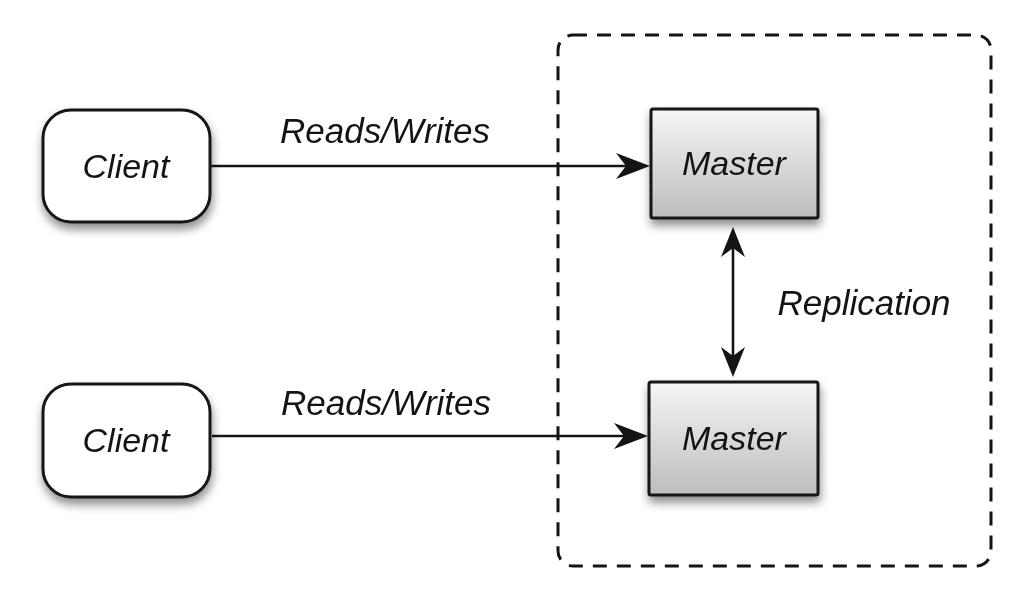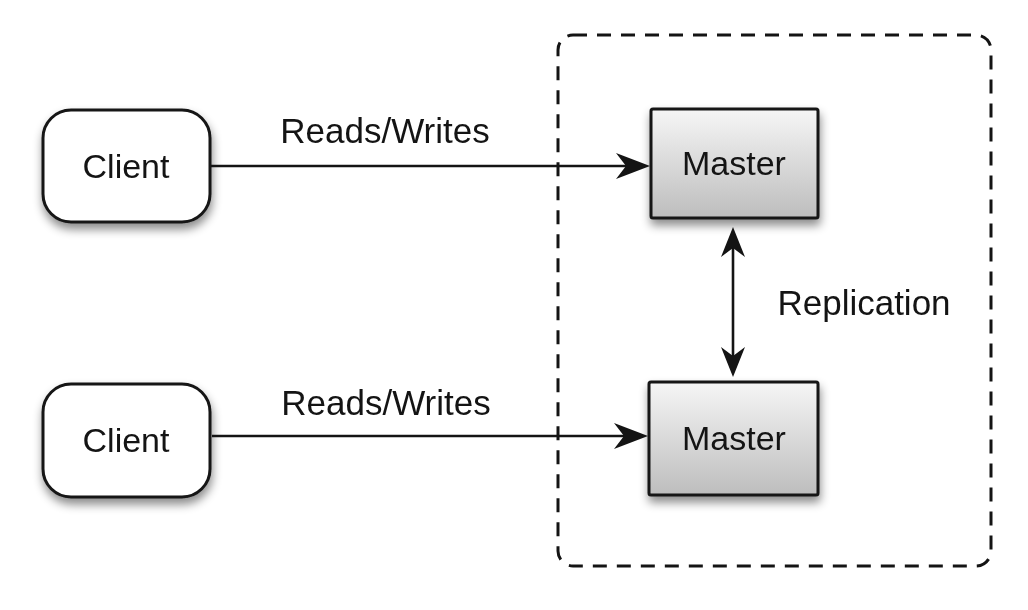--- a/index.html
+++ b/index.html
@@ -9,20 +9,21 @@
     width: 1028px;
     height: 610px;
     overflow: hidden;
     font-family: "Liberation Sans", sans-serif;
   }
   .stage {
     position: relative;
     width: 1028px;
     height: 610px;
     background: #f0abfc;
+    font-style: italic;
   }
   svg text {
     font-family: "Liberation Sans", "DejaVu Sans", sans-serif;
     fill: #141414;
   }
   .node-label { font-size: 34px; }
   .edge-label { font-size: 35px; }
 </style>
 </head>
 <body>

